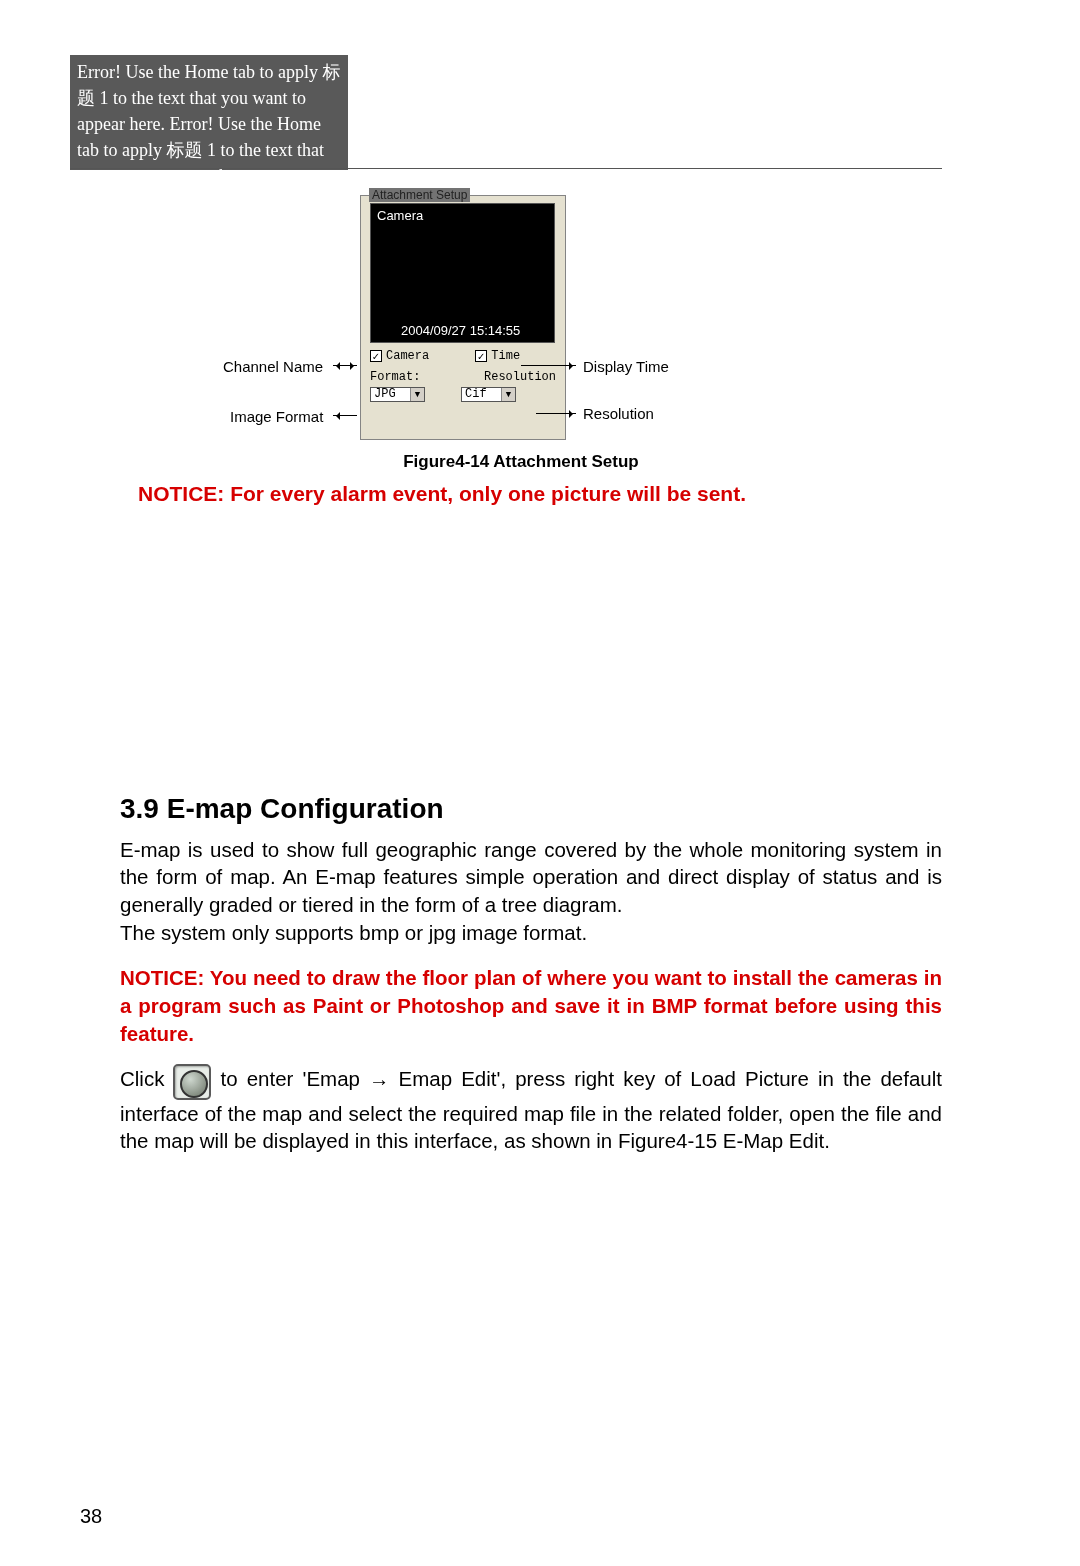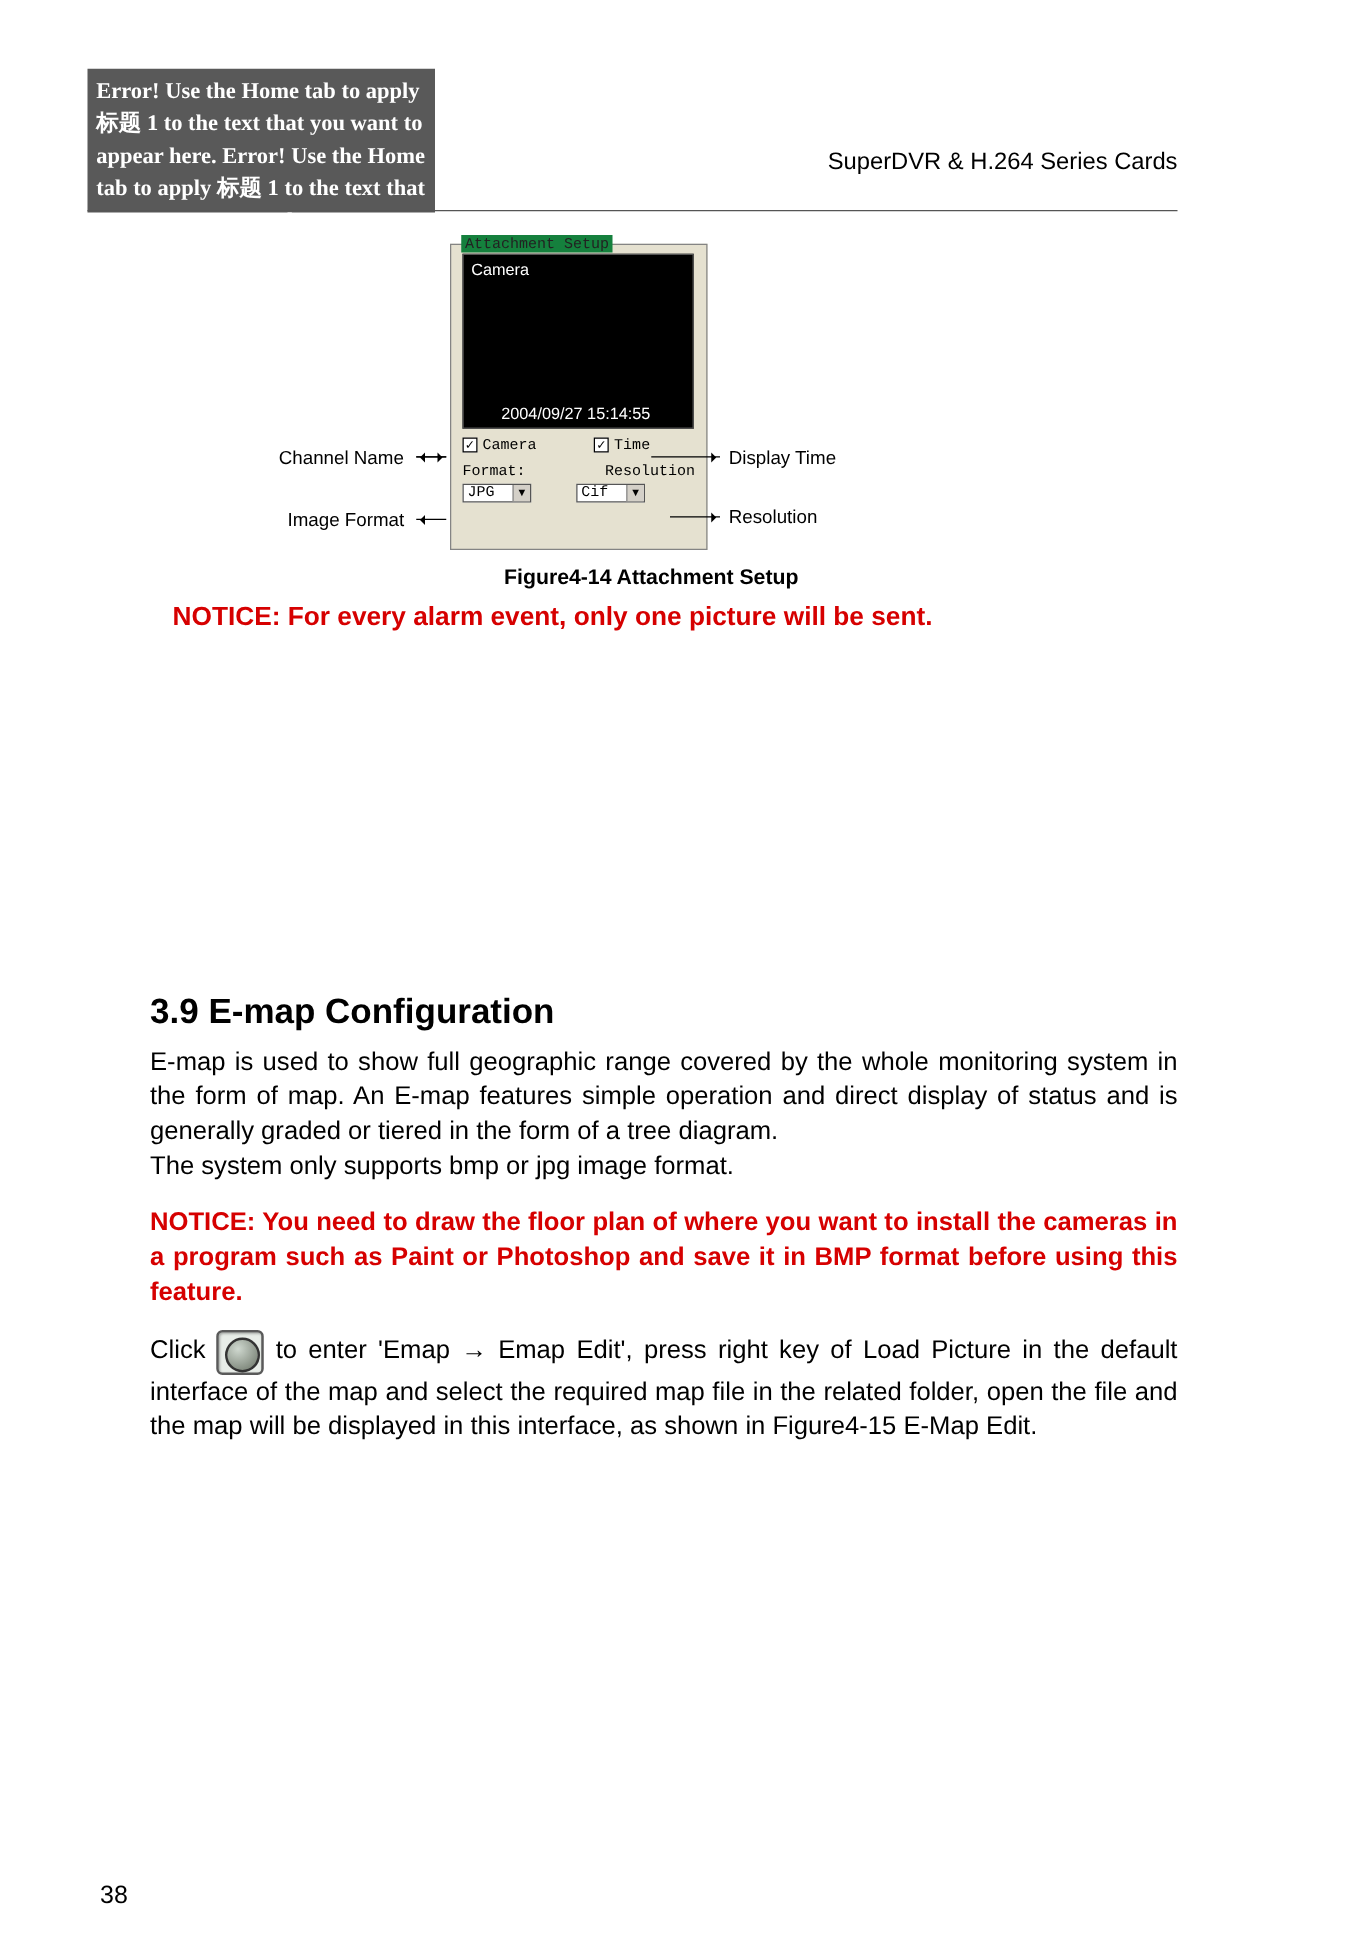--- a/index.html
+++ b/index.html
@@ -13,21 +13,21 @@
   }
   .error-block {
     position: absolute;
     top: 55px;
     left: 70px;
     width: 278px;
     height: 115px;
     background: #595959;
     color: #ffffff;
     font-family: "Times New Roman", serif;
-    font-weight: bold;
+    font-weight: normal;
     font-size: 18px;
     padding: 4px 7px 4px 7px;
     line-height: 1.45;
   }
   .header-right {
     position: absolute;
     top: 114px;
     right: 138px;
     text-align: right;
     font-size: 19px;
@@ -45,22 +45,22 @@
     position: relative;
     margin-left: 82px;
     width: 206px;
     height: 245px;
     padding: 7px 9px 9px 9px;
   }
   .attach-legend {
     position: absolute;
     top: -8px;
     left: 8px;
-    background: #15803d;
-    font-family: Liberation Mono, monospace;
+    background: #737373;
+    font-family: Liberation Sans, sans-serif;
     font-size: 12px;
     padding: 0 3px;
     color: #222;
   }
   .video-preview {
     width: 185px;
     height: 140px;
     background: #000;
     color: #fff;
     position: relative;
@@ -232,21 +232,20 @@
   }
 </style>
 </head>
 <body>
 
 <div class="error-block">
   <span>Error! Use the Home tab to apply 标题 1 to the text that you want to appear here. Error! Use the Home tab to apply 标题 1 to the text that you want to appear here.</span>
 </div>
 
 <div class="header-right">
-  <div>SuperDVR &amp; H.264 Series Cards</div>
 </div>
 
 <div class="hr-bot"></div>
 
 <div class="figure-area">
   <div class="attach-box">
     <div class="attach-legend">Attachment Setup</div>
     <div class="video-preview">
       <div class="cam-label">Camera</div>
       <div class="time-label">2004/09/27 15:14:55</div>

